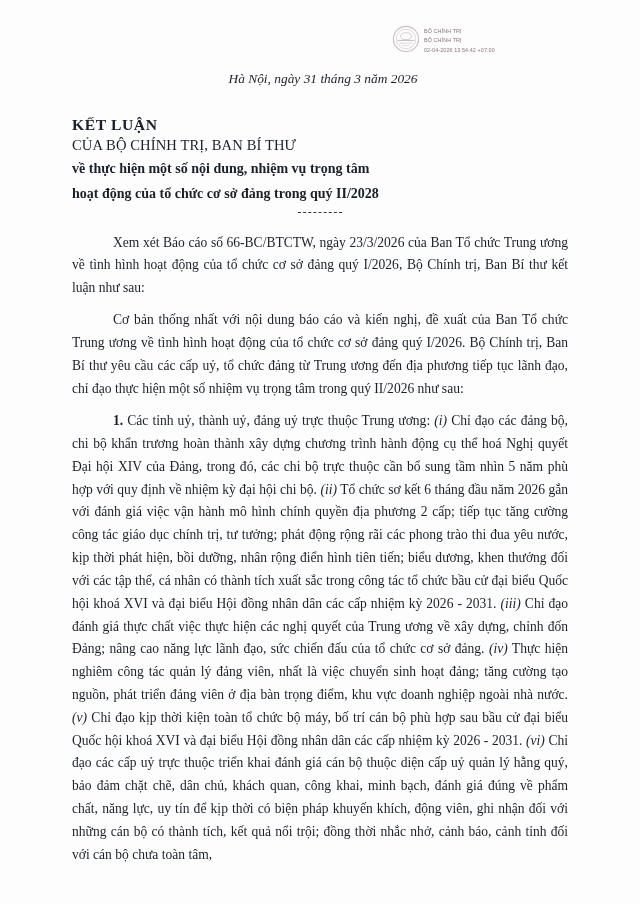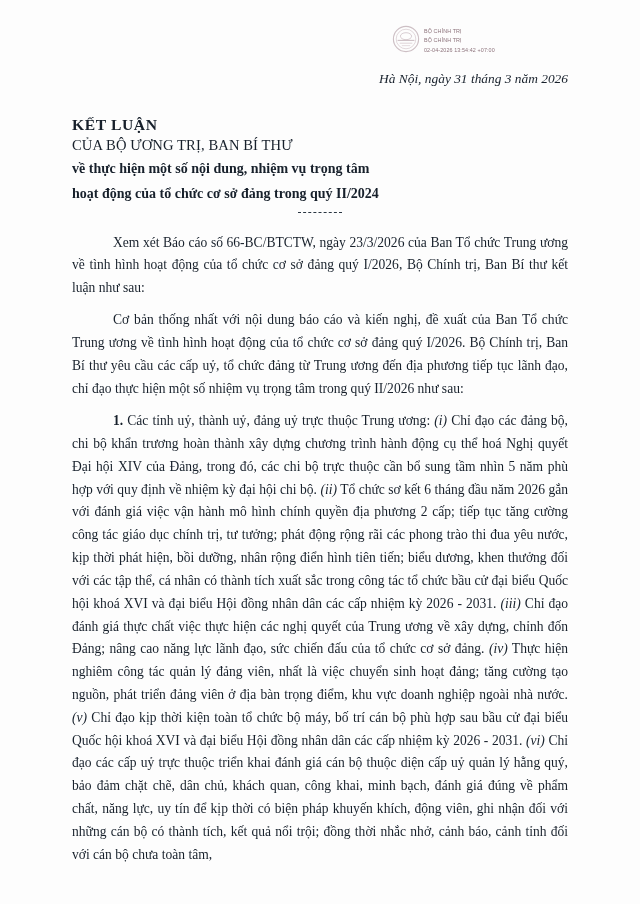--- a/index.html
+++ b/index.html
@@ -88,21 +88,20 @@
     white-space: nowrap;
     display: inline-block;
     border-bottom: 1.1px solid #23303d;
     padding-bottom: 2px;
   }
   .date-line {
     font-size: 13.4px;
     font-style: italic;
     margin-top: 9px;
     white-space: nowrap;
-    text-align: right;
   }
 
   
   .title-block {
     text-align: left;
     margin-top: 29px;
   }
   .title-main {
     font-size: 15.6px;
     font-weight: bold;
@@ -171,23 +170,23 @@
   </div>
 
   <div class="header">
     <div class="header-right">
       <div class="date-line">Hà Nội, ngày 31 tháng 3 năm 2026</div>
     </div>
   </div>
 
   <div class="title-block">
     <div class="title-main">KẾT LUẬN</div>
-    <div class="title-sub">CỦA BỘ ƯƠNG TRỊ, BAN BÍ THƯ</div>
+    <div class="title-sub">CỦA BỘ CHÍNH TRỊ, BAN BÍ THƯ</div>
     <div class="title-topic">về thực hiện một số nội dung, nhiệm vụ trọng tâm</div>
-    <div class="title-topic">hoạt động của tổ chức cơ sở đảng trong quý II/2024</div>
+    <div class="title-topic">hoạt động của tổ chức cơ sở đảng trong quý II/2028</div>
     <div class="title-rule"></div>
   </div>
 
   <div class="body-text">
     <p>Xem xét Báo cáo số 66-BC/BTCTW, ngày 23/3/2026 của Ban Tổ chức Trung ương về tình hình hoạt động của tổ chức cơ sở đảng quý I/2026, Bộ Chính trị, Ban Bí thư kết luận như sau:</p>
     <p>Cơ bản thống nhất với nội dung báo cáo và kiến nghị, đề xuất của Ban Tổ chức Trung ương về tình hình hoạt động của tổ chức cơ sở đảng quý I/2026. Bộ Chính trị, Ban Bí thư yêu cầu các cấp uỷ, tổ chức đảng từ Trung ương đến địa phương tiếp tục lãnh đạo, chỉ đạo thực hiện một số nhiệm vụ trọng tâm trong quý II/2026 như sau:</p>
     <p><span class="lead">1.</span><span> Các tỉnh uỷ, thành uỷ, đảng uỷ trực thuộc Trung ương: </span><span class="rn">(i)</span><span> Chỉ đạo các đảng bộ, chi bộ khẩn trương hoàn thành xây dựng chương trình hành động cụ thể hoá Nghị quyết Đại hội XIV của Đảng, trong đó, các chi bộ trực thuộc cần bổ sung tầm nhìn 5 năm phù hợp với quy định về nhiệm kỳ đại hội chi bộ. </span><span class="rn">(ii)</span><span> Tổ chức sơ kết 6 tháng đầu năm 2026 gắn với đánh giá việc vận hành mô hình chính quyền địa phương 2 cấp; tiếp tục tăng cường công tác giáo dục chính trị, tư tưởng; phát động rộng rãi các phong trào thi đua yêu nước, kịp thời phát hiện, bồi dưỡng, nhân rộng điển hình tiên tiến; biểu dương, khen thưởng đối với các tập thể, cá nhân có thành tích xuất sắc trong công tác tổ chức bầu cử đại biểu Quốc hội khoá XVI và đại biểu Hội đồng nhân dân các cấp nhiệm kỳ 2026 - 2031. </span><span class="rn">(iii)</span><span> Chỉ đạo đánh giá thực chất việc thực hiện các nghị quyết của Trung ương về xây dựng, chỉnh đốn Đảng; nâng cao năng lực lãnh đạo, sức chiến đấu của tổ chức cơ sở đảng. </span><span class="rn">(iv)</span><span> Thực hiện nghiêm công tác quản lý đảng viên, nhất là việc chuyển sinh hoạt đảng; tăng cường tạo nguồn, phát triển đảng viên ở địa bàn trọng điểm, khu vực doanh nghiệp ngoài nhà nước. </span><span class="rn">(v)</span><span> Chỉ đạo kịp thời kiện toàn tổ chức bộ máy, bố trí cán bộ phù hợp sau bầu cử đại biểu Quốc hội khoá XVI và đại biểu Hội đồng nhân dân các cấp nhiệm kỳ 2026 - 2031. </span><span class="rn">(vi)</span><span> Chỉ đạo các cấp uỷ trực thuộc triển khai đánh giá cán bộ thuộc diện cấp uỷ quản lý hằng quý, bảo đảm chặt chẽ, dân chủ, khách quan, công khai, minh bạch, đánh giá đúng về phẩm chất, năng lực, uy tín để kịp thời có biện pháp khuyến khích, động viên, ghi nhận đối với những cán bộ có thành tích, kết quả nổi trội; đồng thời nhắc nhở, cảnh báo, cảnh tỉnh đối với cán bộ chưa toàn tâm,</span></p>
   </div>
 
 </div>

